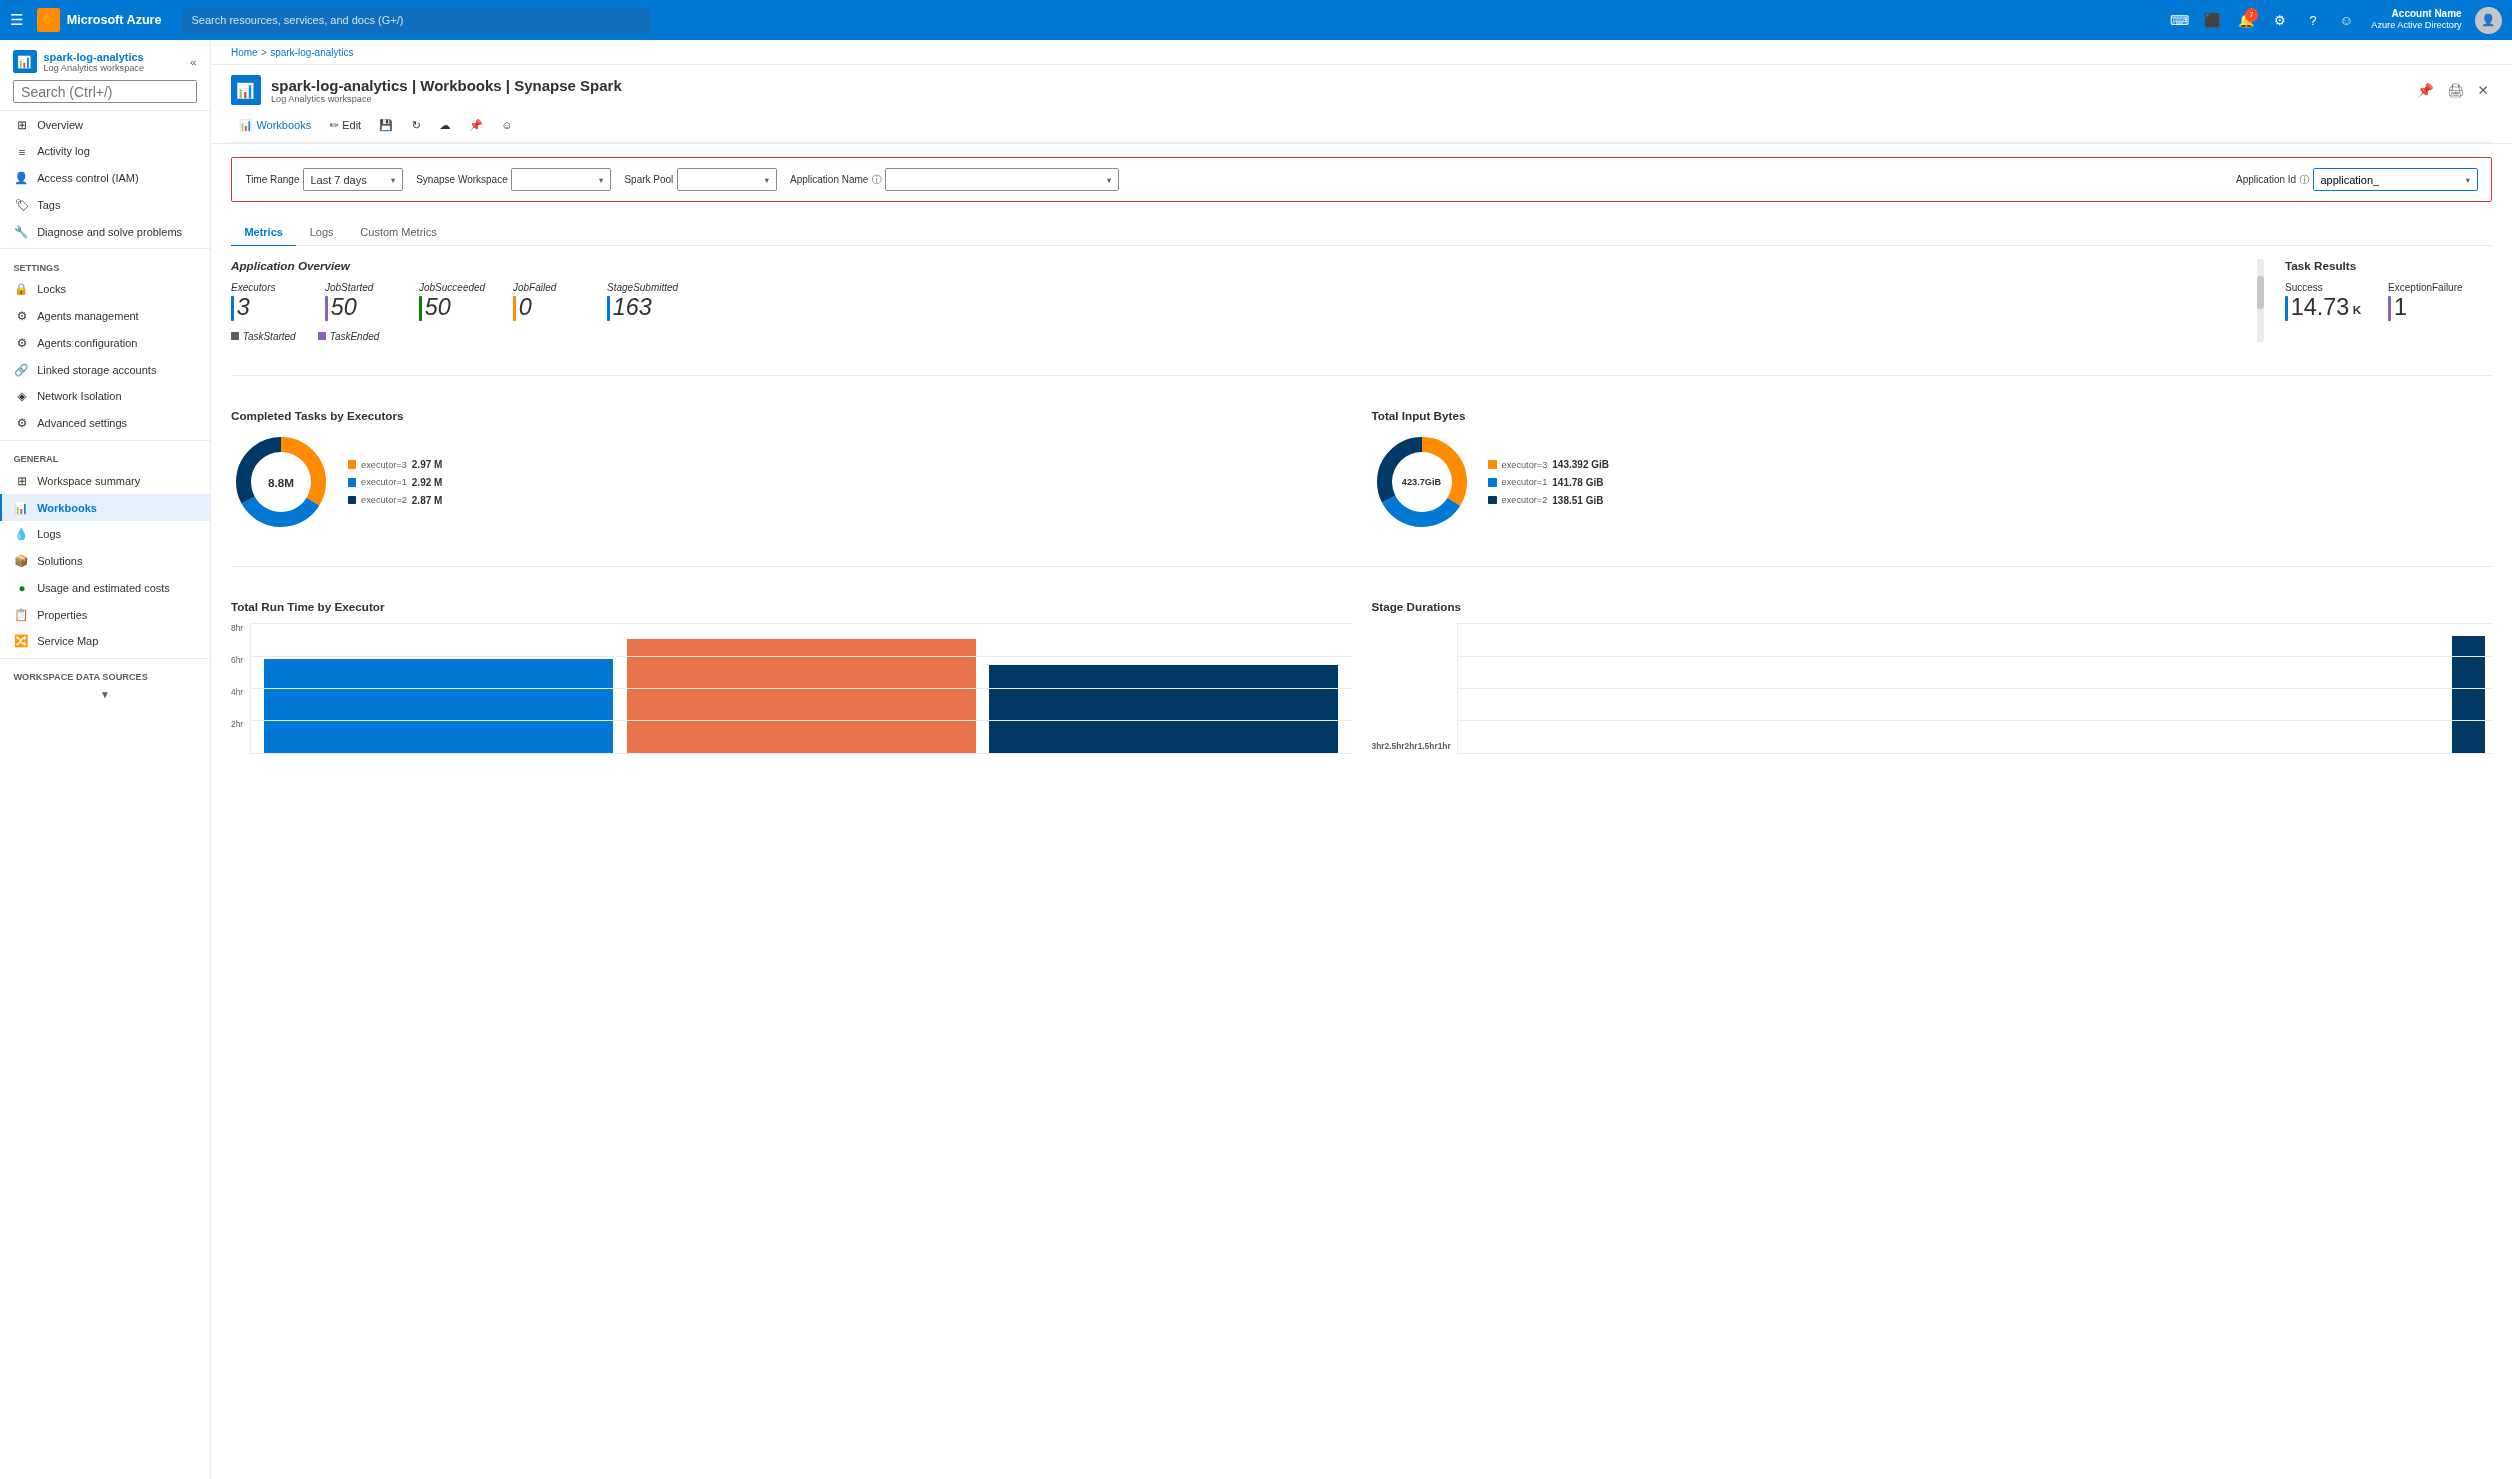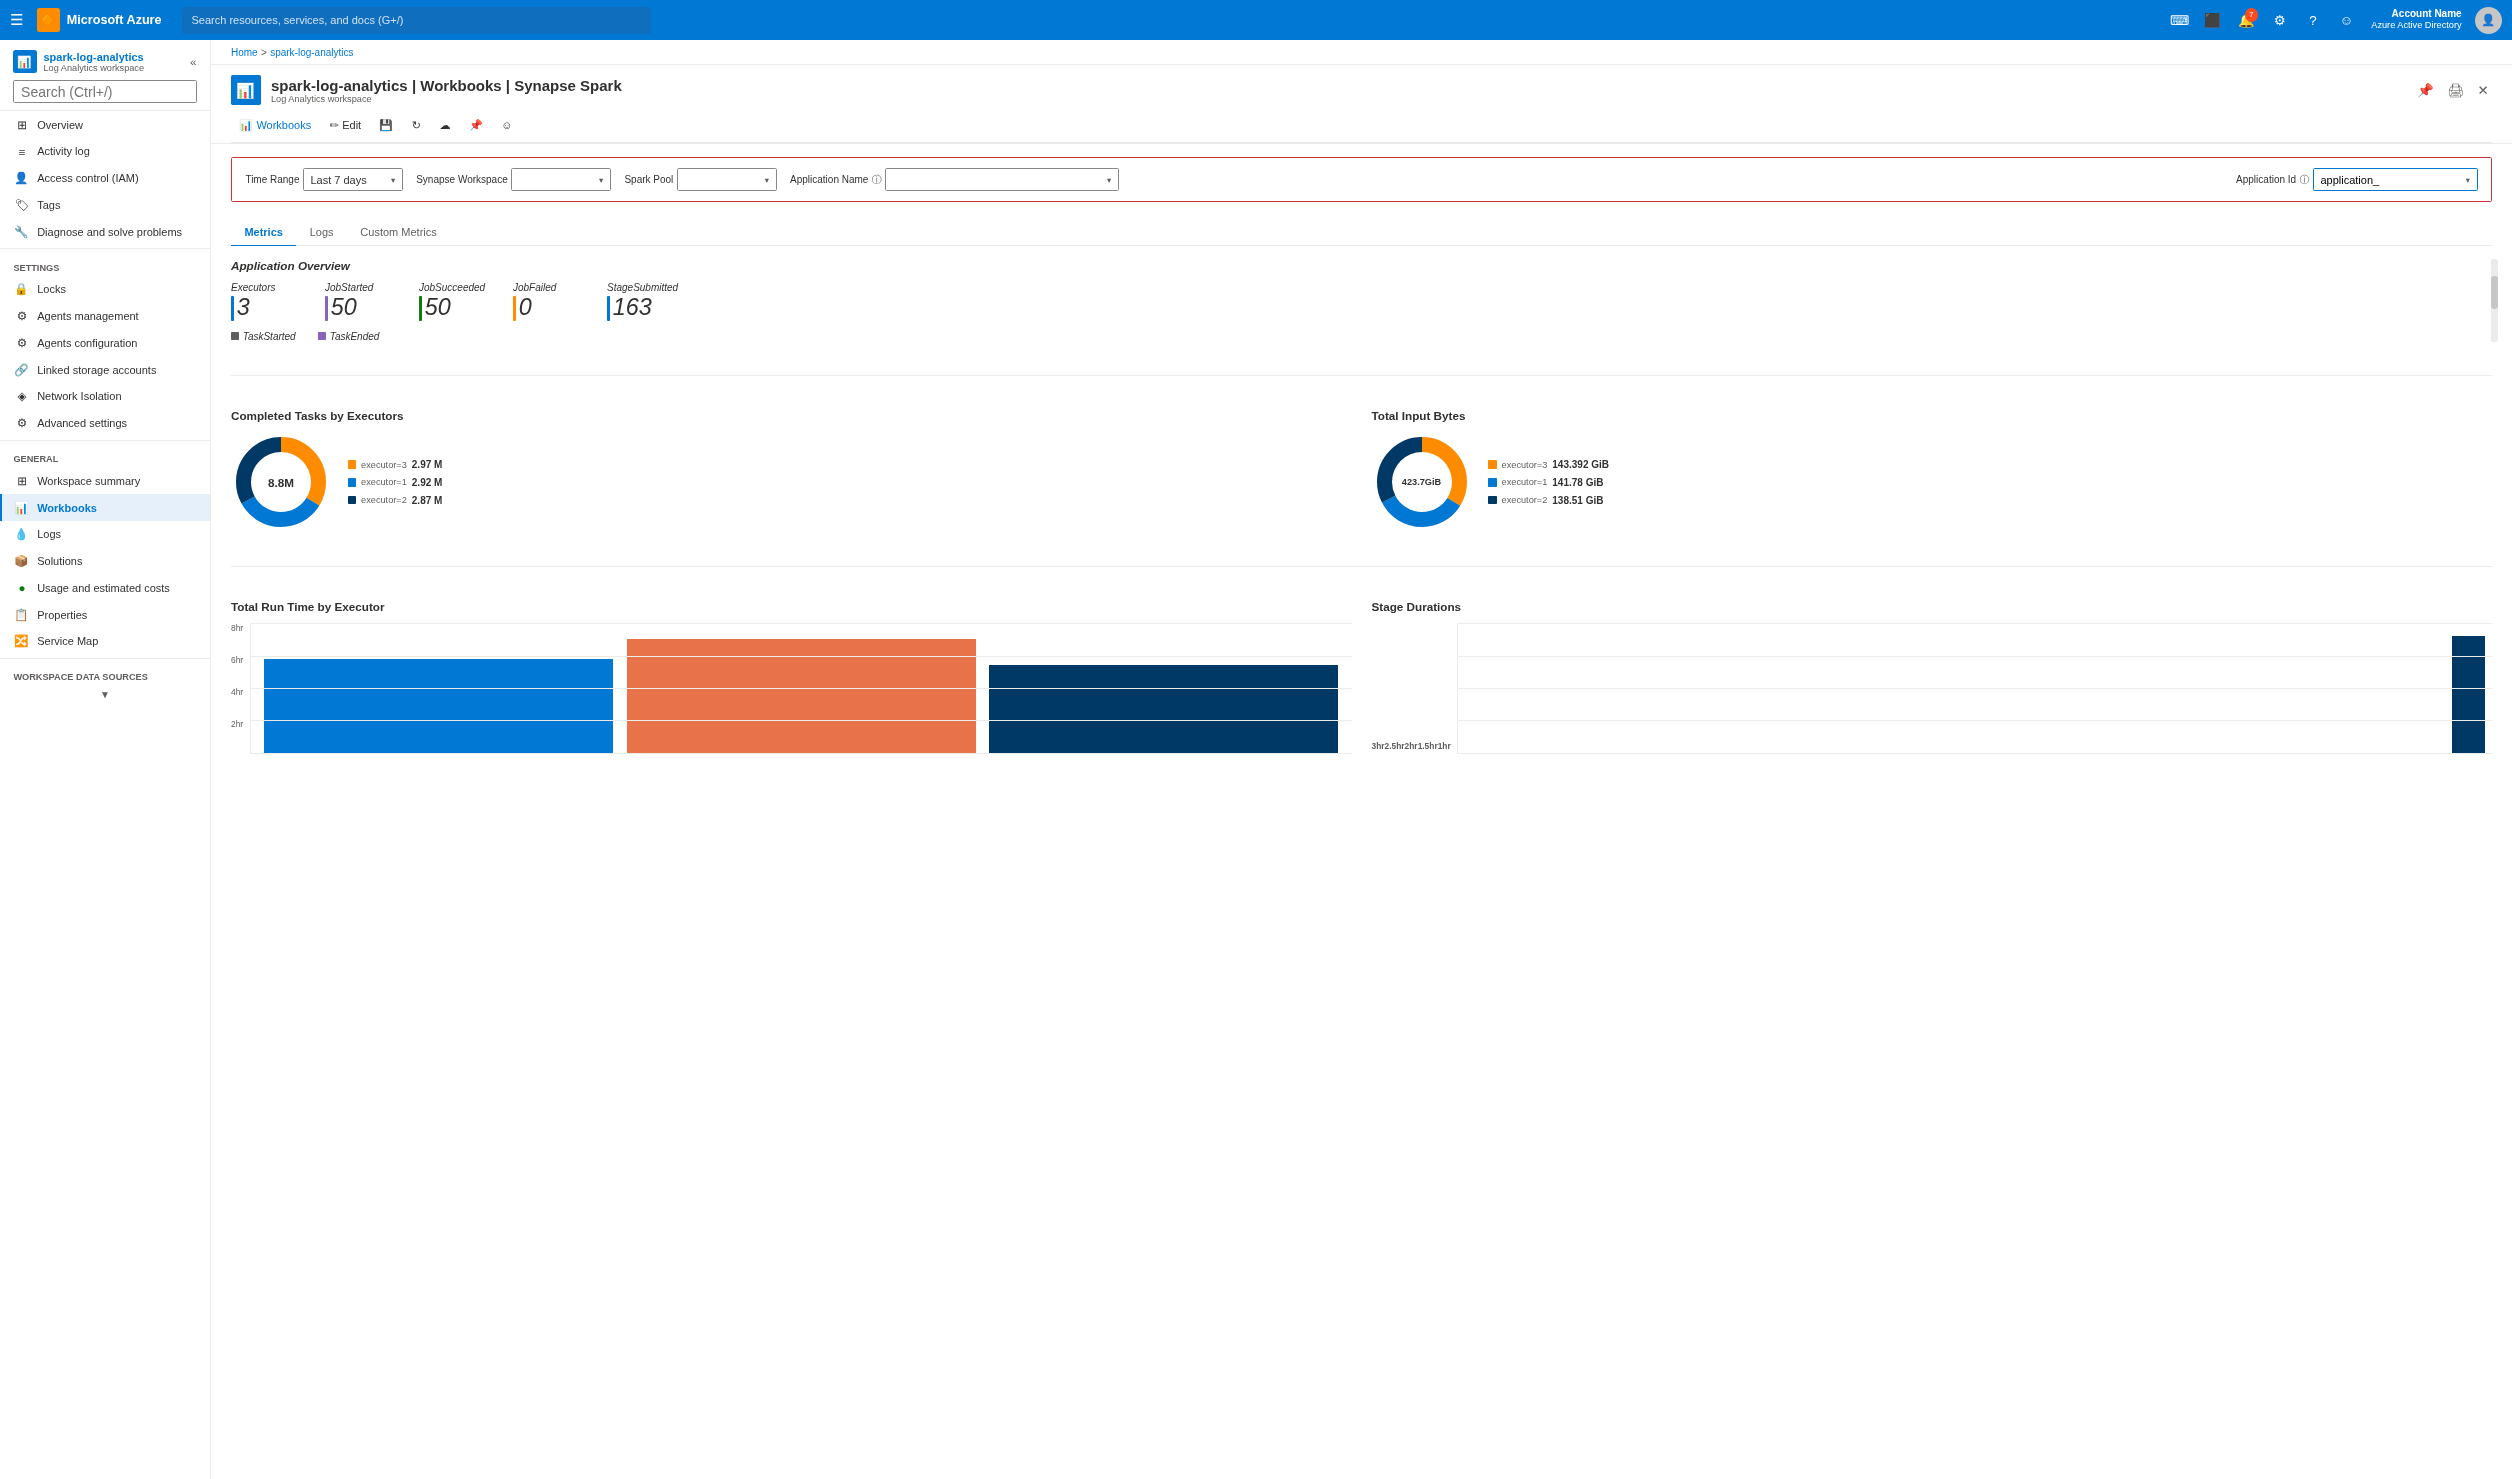--- a/index.html
+++ b/index.html
@@ -502,20 +502,40 @@
               </div>
             </div>
 
             <div style="position:absolute;right:-6.7px;top:0;bottom:0;display:flex;flex-direction:column;justify-content:center;">
               <div style="width:6.7px;background:#edebe9;border-radius:3.3px;height:100%;position:relative;">
                 <div style="width:6.7px;height:33px;background:#c8c6c4;border-radius:3.3px;position:absolute;top:20%;"></div>
               </div>
             </div>
           </div>
 
+          <div style="padding-left:27px;min-width:234px;">
+            <div class="section-title">Task Results</div>
+            <div class="stats-row">
+              <div class="stat-item">
+                <div class="stat-label">Success</div>
+                <div class="stat-value">
+                  <div class="stat-bar stat-bar-blue"></div>
+                  <span>14.73</span>
+                  <span class="stat-unit">K</span>
+                </div>
+              </div>
+              <div class="stat-item">
+                <div class="stat-label">ExceptionFailure</div>
+                <div class="stat-value">
+                  <div class="stat-bar" style="background:#8764b8;"></div>
+                  <span>1</span>
+                </div>
+              </div>
+            </div>
+          </div>
         </div>
 
         <hr class="section-divider">
 
         <div class="charts-row">
 
           <div class="chart-section">
             <div class="section-title">Completed Tasks by Executors</div>
             <div class="donut-area">
               <div class="donut-container">

